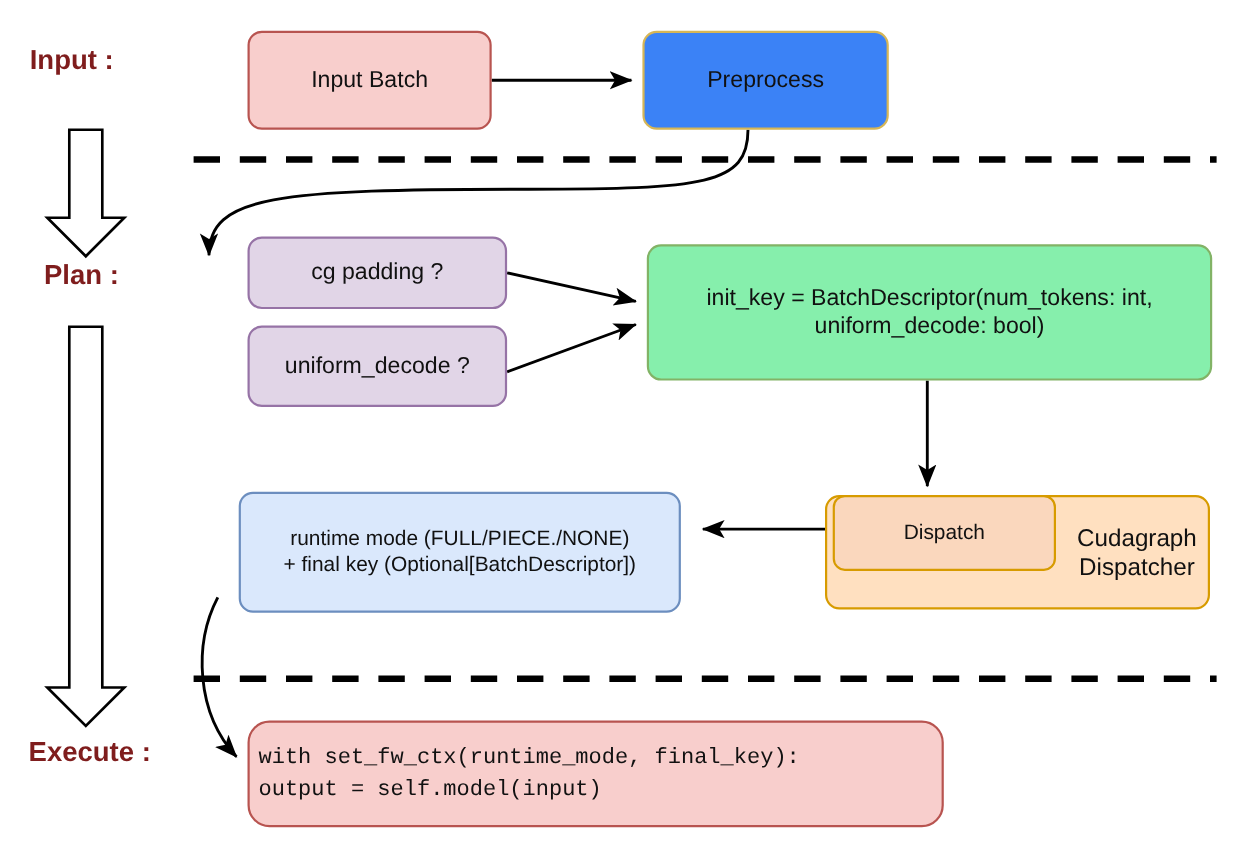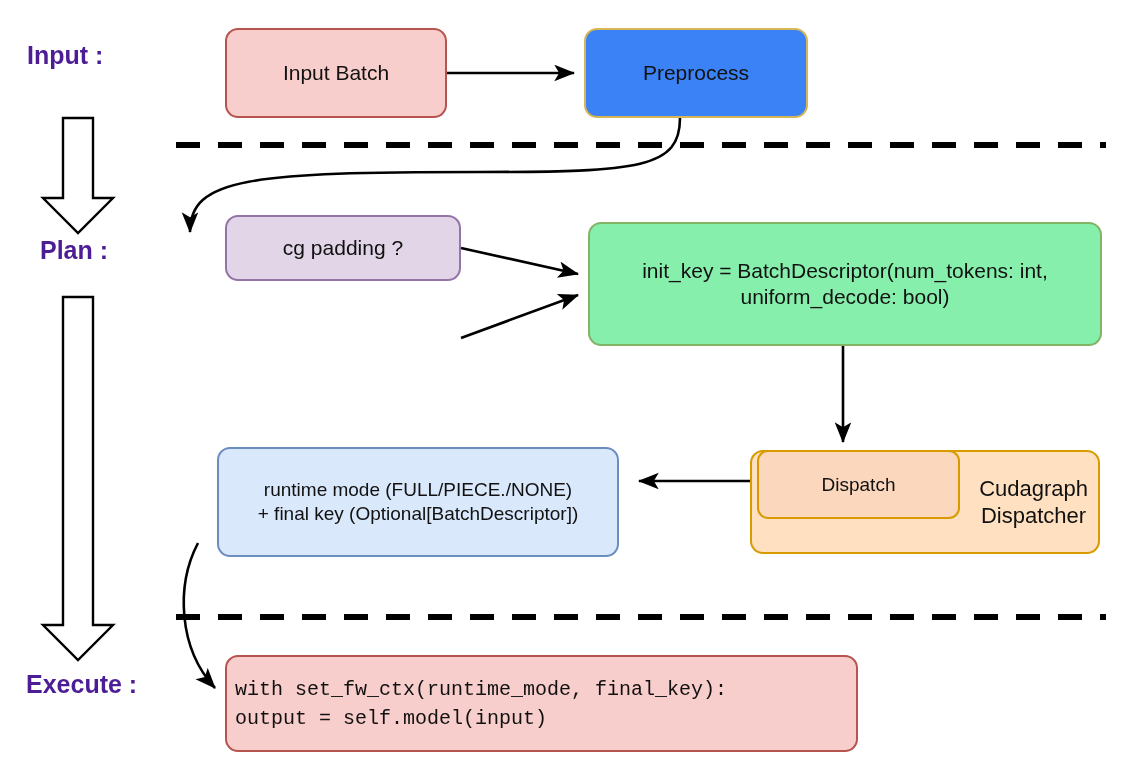--- a/index.html
+++ b/index.html
@@ -26,21 +26,21 @@
     height: 770px;
     pointer-events: none;
   }
 
   
   .stage-label {
     position: absolute;
     font-family: "Liberation Sans", sans-serif;
     font-weight: bold;
     font-size: 25px;
-    color: #4c1d95;
+    color: #7f1d1d;
     white-space: nowrap;
     line-height: 1;
   }
   #label-input    { left: 27px;  top: 43px; }
   #label-plan     { left: 40px;  top: 238px; }
   #label-execute  { left: 8px;   top: 672px; margin-left: 18px; }
 
   
   .node {
     position: absolute;
@@ -101,20 +101,21 @@
   }
   #node-execute-code {
     left: 225px; top: 655px; width: 633px; height: 97px;
     background: #f8cecc; border-color: #b85450;
     justify-content: flex-start;
     align-items: center;
     font-family: "Liberation Mono", monospace;
     font-size: 20px;
     padding-left: 8px;
     letter-spacing: 0px;
+    border-radius: 20px;
   }
   #node-execute-code .lines {
     text-align: left;
     line-height: 1.45;
   }
 </style>
 </head>
 <body>
 
 <div id="canvas">
@@ -157,20 +158,23 @@
   </div>
 
   <div class="node" id="node-preprocess">
     <span class="lines">Preprocess</span>
   </div>
 
   <div class="node" id="node-cg-padding">
     <span class="lines">cg padding ?</span>
   </div>
 
+  <div class="node" id="node-uniform-decode">
+    <span class="lines">uniform_decode ?</span>
+  </div>
 
   <div class="node" id="node-init-key">
     <span class="lines">init_key = BatchDescriptor(num_tokens: int,
 uniform_decode: bool)</span>
   </div>
 
   <div class="node" id="node-runtime-mode">
     <span class="lines">runtime mode (FULL/PIECE./NONE)
 + final key (Optional[BatchDescriptor])</span>
   </div>

